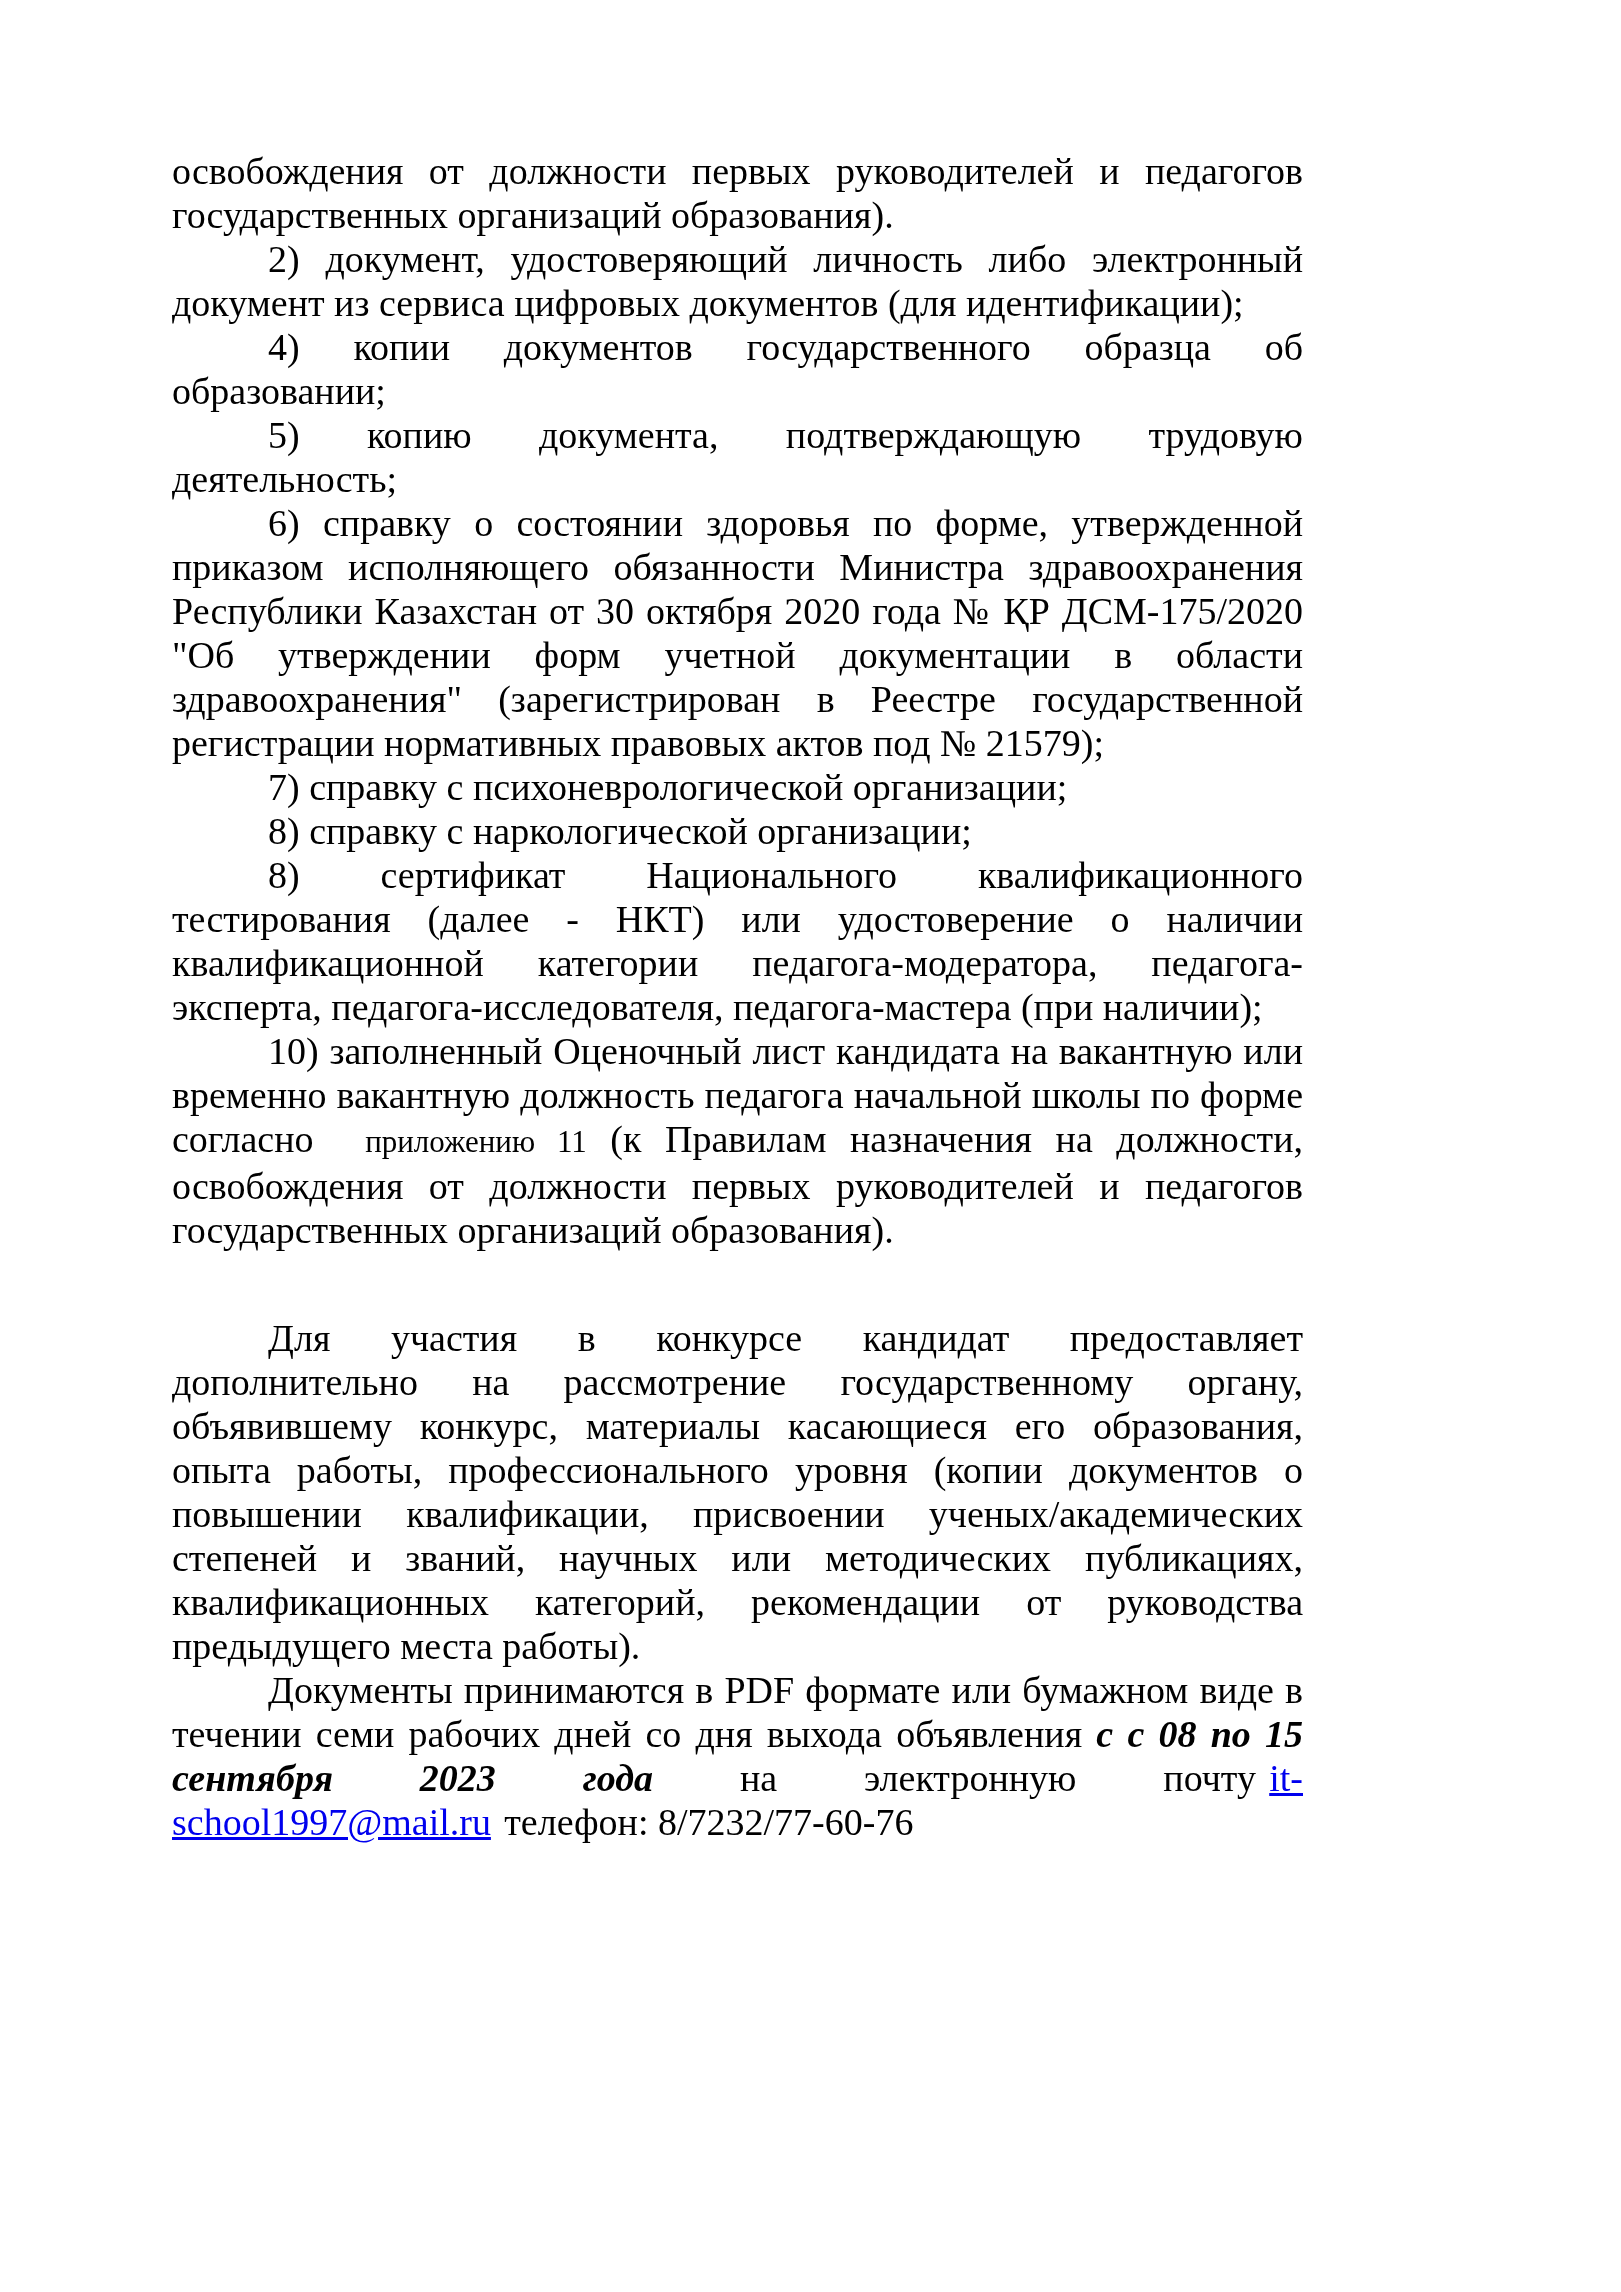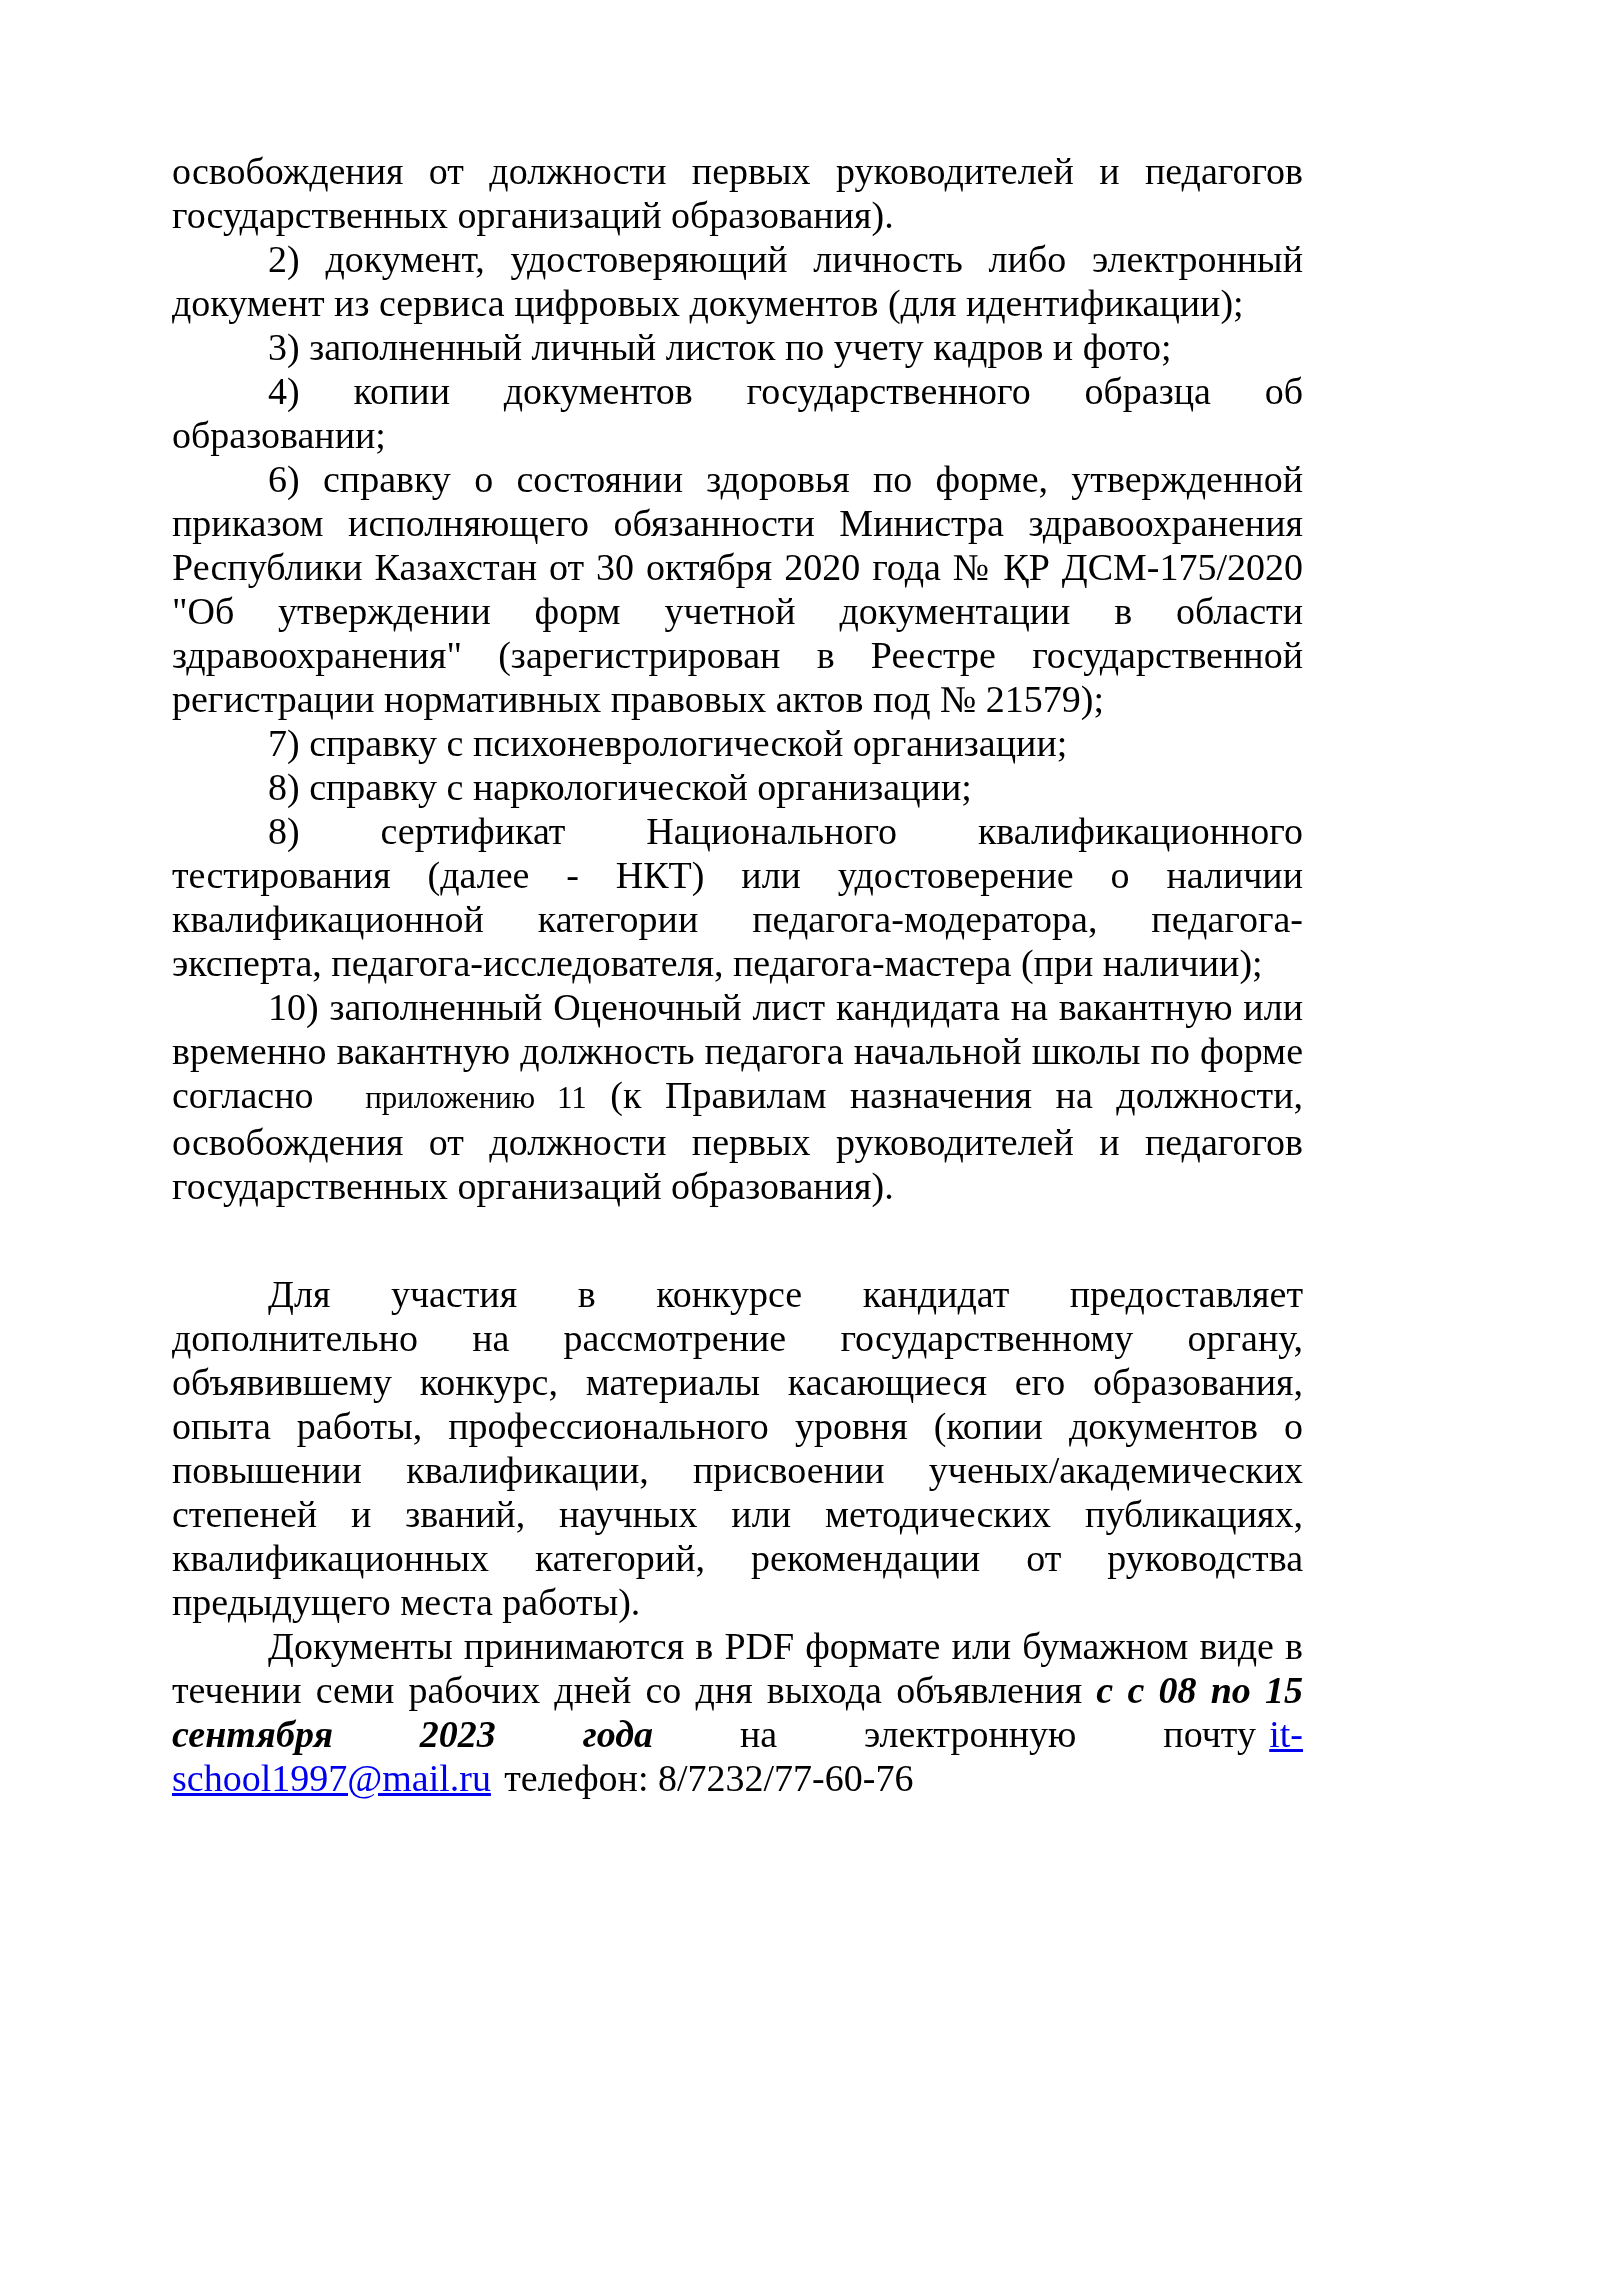--- a/index.html
+++ b/index.html
@@ -47,22 +47,22 @@
   }
 </style>
 </head>
 <body>
 
 <div class="page">
 
   <p class="para no-indent">освобождения от должности первых руководителей и педагогов государственных организаций образования).</p>
 
   <p class="para">2) документ, удостоверяющий личность либо электронный документ из сервиса цифровых документов (для идентификации);</p>
-  <p class="para">3) заполненный личный листок по учету кадров и фото;</p>
   <p class="para">4) копии документов государственного образца об образовании;</p>
+  <p class="para">5) копию документа, подтверждающую трудовую деятельность;</p>
   <p class="para">6) справку о состоянии здоровья по форме, утвержденной приказом исполняющего обязанности Министра здравоохранения Республики Казахстан от 30 октября 2020 года № ҚР ДСМ-175/2020 "Об утверждении форм учетной документации в области здравоохранения" (зарегистрирован в Реестре государственной регистрации нормативных правовых актов под № 21579);</p>
   <p class="para">7) справку с психоневрологической организации;</p>
   <p class="para">8) справку с наркологической организации;</p>
   <p class="para">8) сертификат Национального квалификационного тестирования (далее - НКТ) или удостоверение о наличии квалификационной категории педагога-модератора, педагога-эксперта, педагога-исследователя, педагога-мастера (при наличии);</p>
 
   <p class="para">
     <span>10) заполненный Оценочный лист кандидата на вакантную или временно вакантную должность педагога начальной школы по форме согласно </span><span class="small-text">приложению 11</span><span> (к Правилам назначения на должности, освобождения от должности первых руководителей и педагогов государственных организаций образования).</span>
   </p>
 
 

